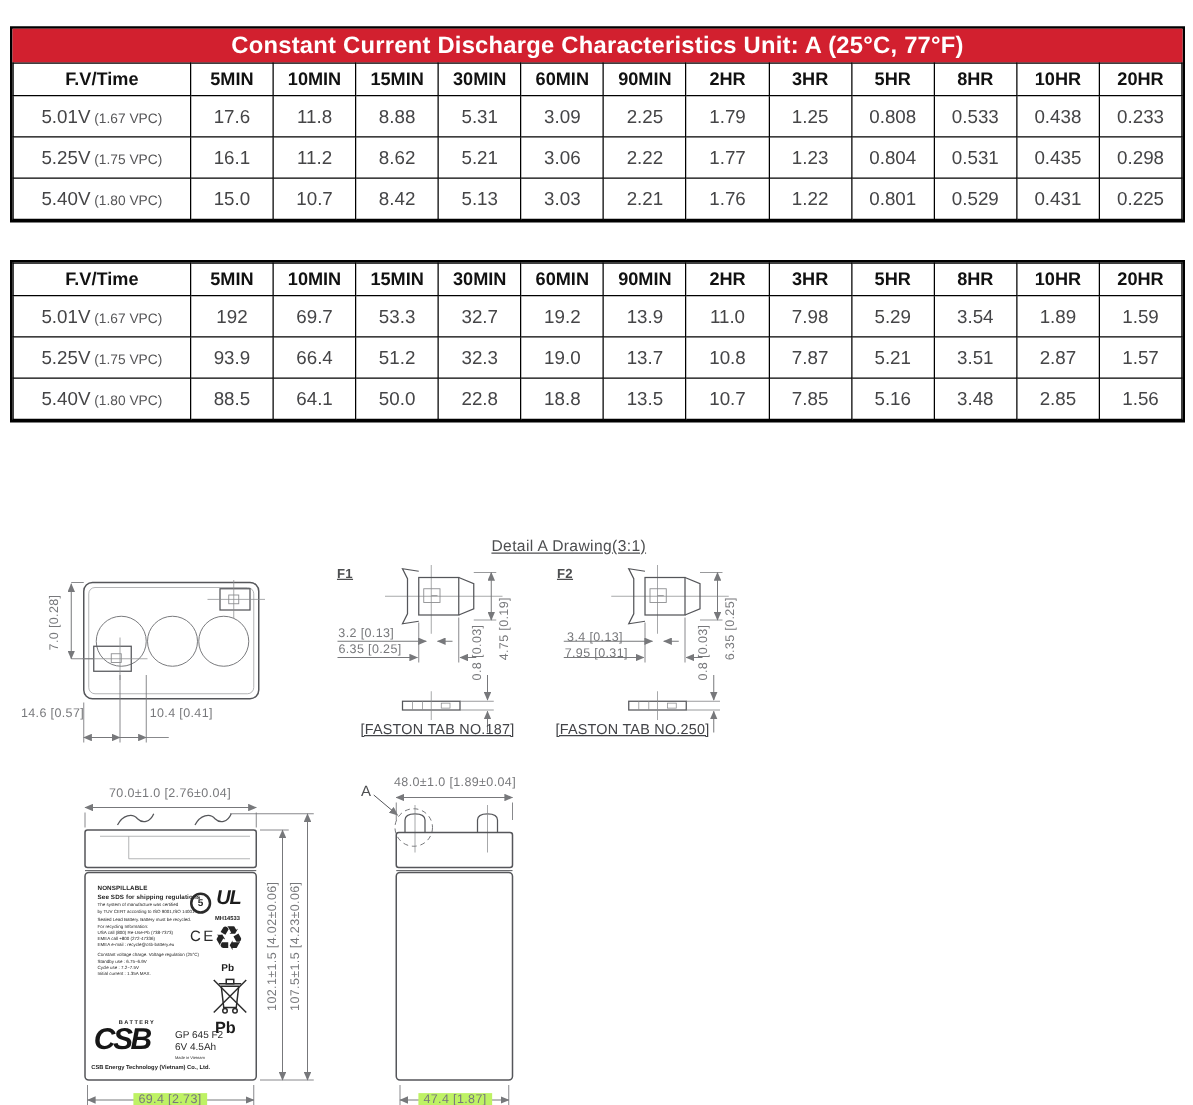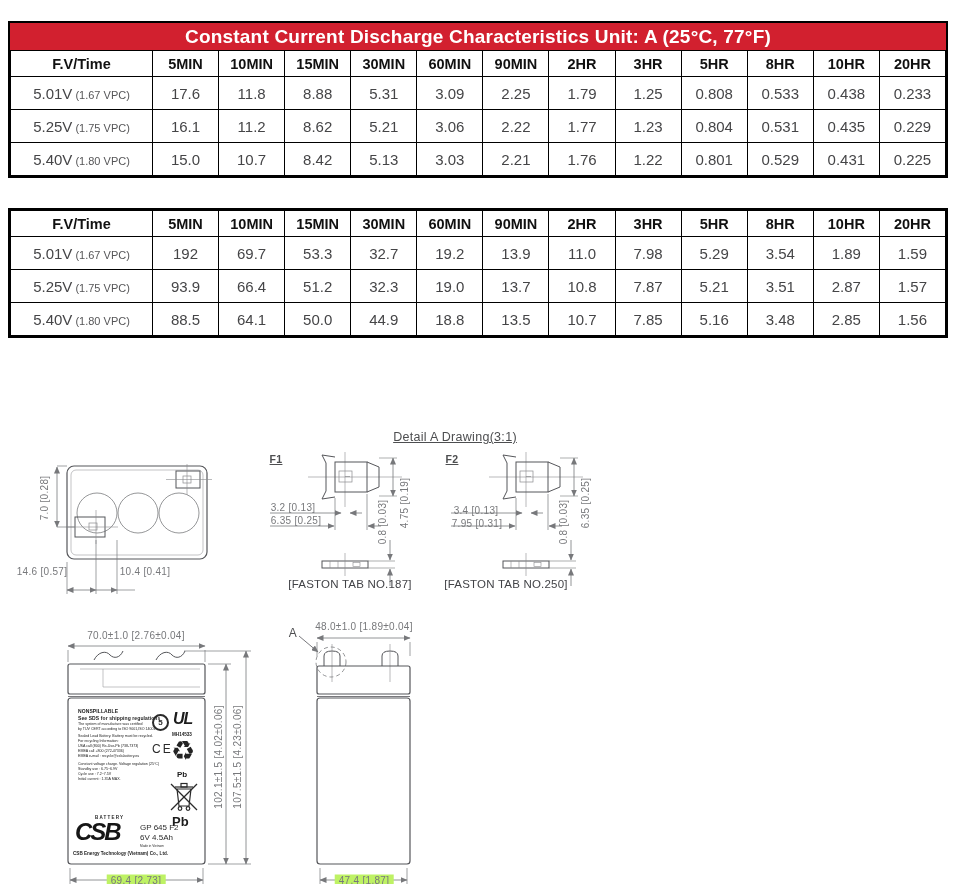--- a/index.html
+++ b/index.html
@@ -25,21 +25,21 @@
   
   .drawings { position:absolute; left:0; top:394px; width:954px; height:490px; }
   .art { position:absolute; left:0; top:0; }
 
   .dtext {
     position:absolute; white-space:nowrap; color:#77787b;
     font-size:10px; transform:translate(-50%,-50%); letter-spacing:0.3px;
   }
   .rot { transform:translate(-50%,-50%) rotate(-90deg); }
   .underl { text-decoration:underline; }
-  .caption { color:#424347; font-size:11.5px; letter-spacing:0.2px; }
+  .caption { color:#424347; font-size:11.5px; letter-spacing:0.2px;text-decoration:underline; }
   .title-d { color:#4d4e50; font-size:12.5px; }
   .flabel { color:#4d4e50; font-size:10.5px; font-weight:bold; }
   .bgw { background:#bef264; padding:0 4px; }
   .aref { color:#4d4e50; font-size:12px; }
 
   
   .label-block { position:absolute; color:#222; }
   .label-block > div { position:absolute; white-space:nowrap; }
   .lb-head { font-size:5px; font-weight:bold; letter-spacing:0.1px; }
   .lb-para { font-size:3.6px; line-height:5px; }
@@ -123,21 +123,21 @@
             <td>11.2</td>
             <td>8.62</td>
             <td>5.21</td>
             <td>3.06</td>
             <td>2.22</td>
             <td>1.77</td>
             <td>1.23</td>
             <td>0.804</td>
             <td>0.531</td>
             <td>0.435</td>
-            <td>0.229</td>
+            <td>0.298</td>
           </tr>
           <tr>
             <td class="fvcell"><span class="fv">5.40V</span><span class="vpc"> (1.80 VPC)</span></td>
             <td>15.0</td>
             <td>10.7</td>
             <td>8.42</td>
             <td>5.13</td>
             <td>3.03</td>
             <td>2.21</td>
             <td>1.76</td>
@@ -214,21 +214,21 @@
             <td>5.21</td>
             <td>3.51</td>
             <td>2.87</td>
             <td>1.57</td>
           </tr>
           <tr>
             <td class="fvcell"><span class="fv">5.40V</span><span class="vpc"> (1.80 VPC)</span></td>
             <td>88.5</td>
             <td>64.1</td>
             <td>50.0</td>
-            <td>44.9</td>
+            <td>22.8</td>
             <td>18.8</td>
             <td>13.5</td>
             <td>10.7</td>
             <td>7.85</td>
             <td>5.16</td>
             <td>3.48</td>
             <td>2.85</td>
             <td>1.56</td>
           </tr>
         </tbody>

